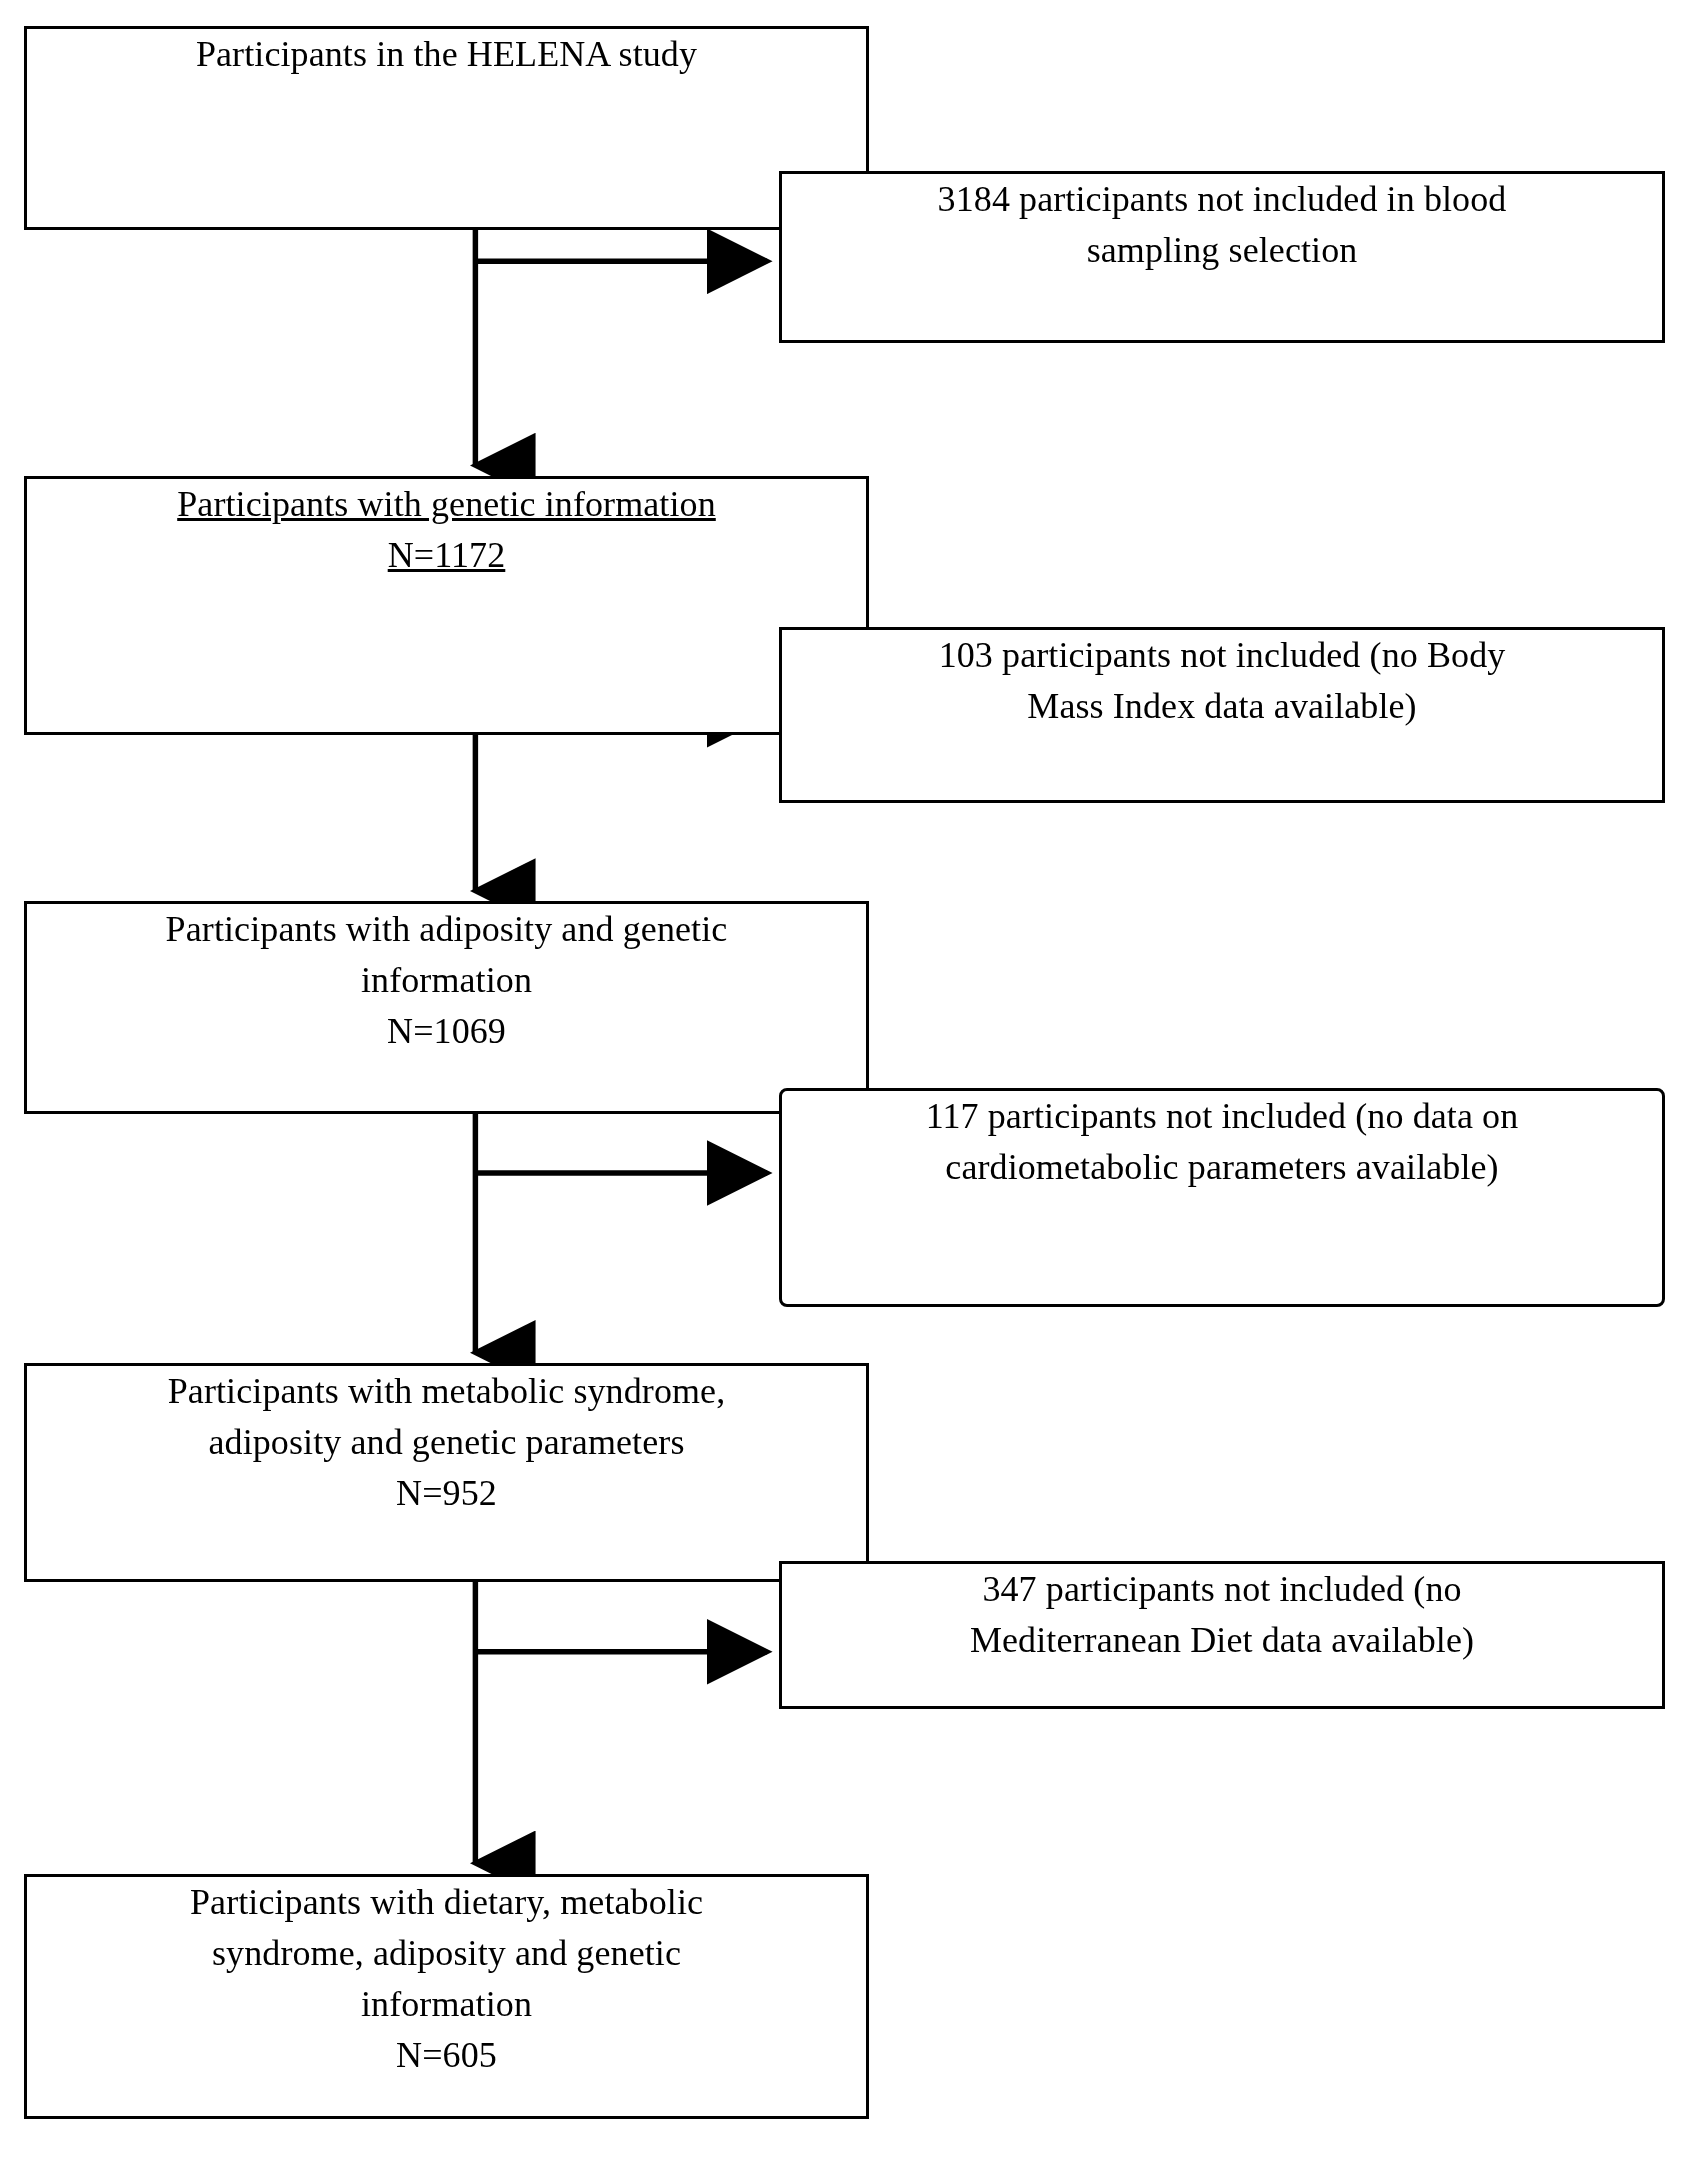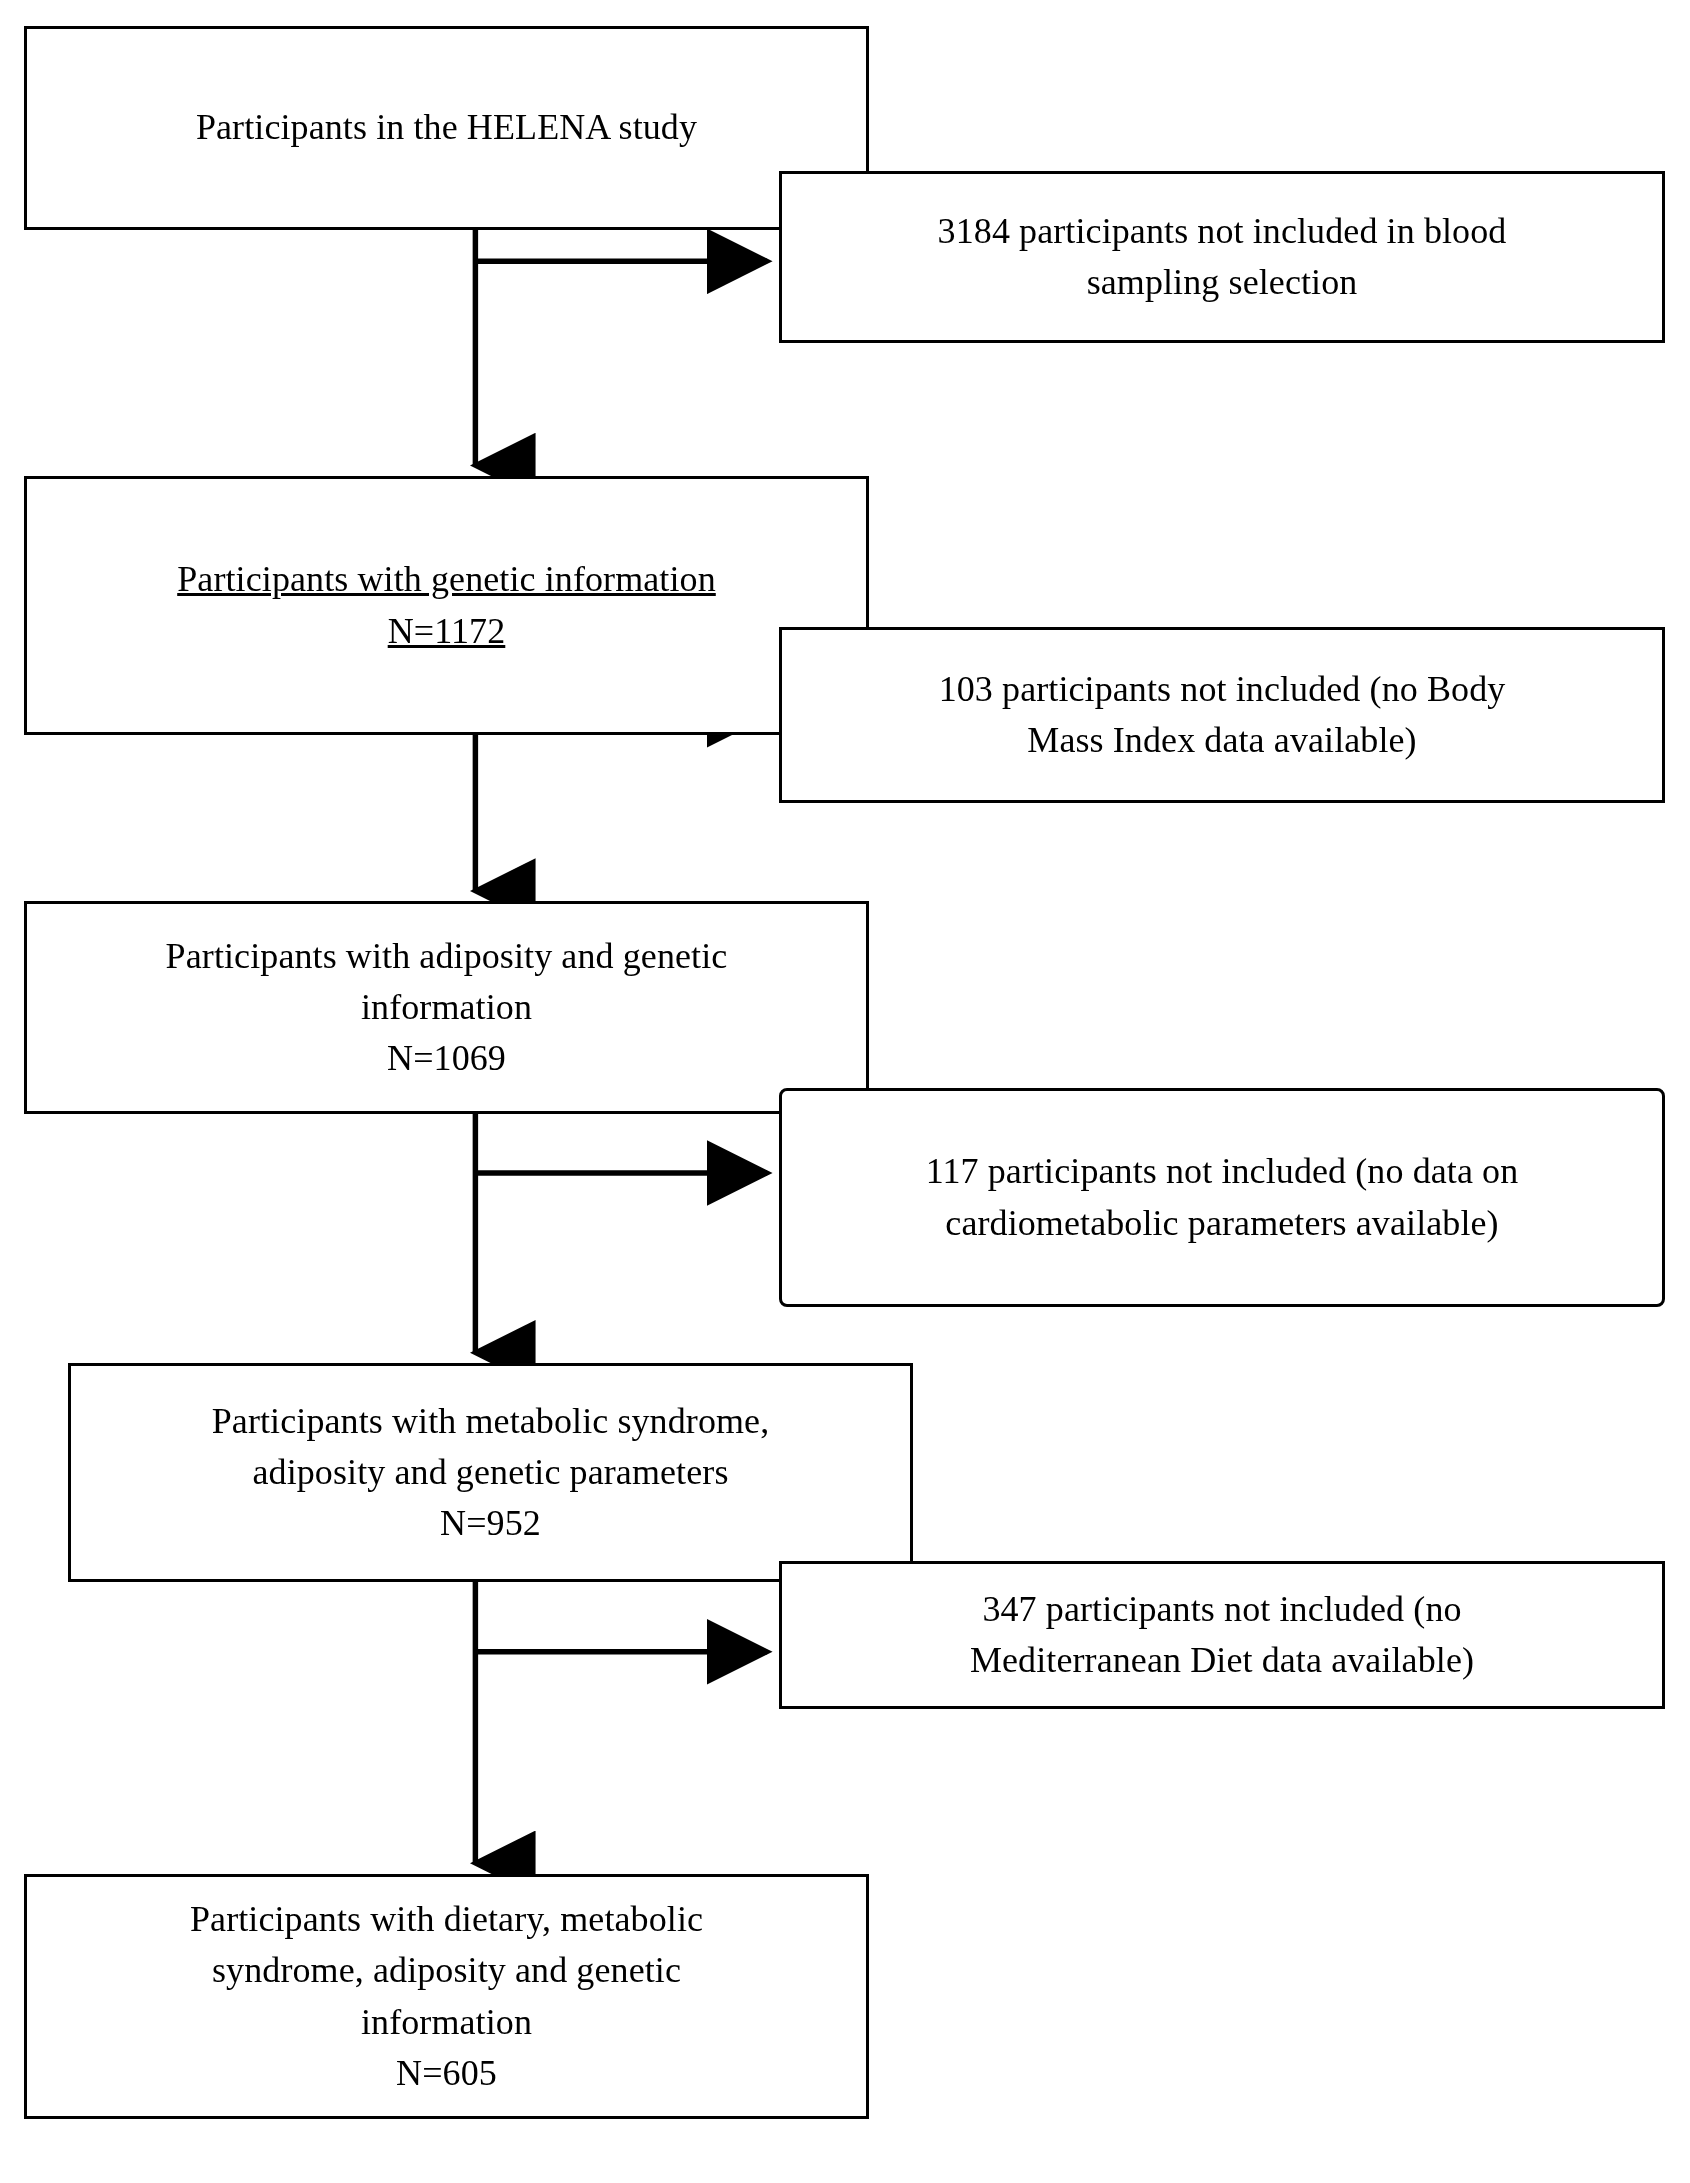--- a/index.html
+++ b/index.html
@@ -17,41 +17,41 @@
     overflow: hidden;
   }
 
   
   .node {
     position: absolute;
     box-sizing: border-box;
     border: 3px solid #000000;
     background: #ffffff;
     display: flex;
-    align-items: center;
+    align-items: flex-start;
     justify-content: center;
     text-align: center;
     z-index: 3;
   }
   .node .txt {
     display: block;
     width: 100%;
     padding: 0 16px;
     font-size: 36px;
     line-height: 1.42;
     letter-spacing: 0.1px;
   }
   .node .line { display: block; }
 
   
   .main-node  { left: 24px; width: 845px; }
   #node-1 { top: 26px;   height: 204px; }
   #node-2 { top: 476px;  height: 259px; text-decoration: underline; }
   #node-3 { top: 901px; height: 213px; }
-  #node-4 { top: 1363px; height: 219px; margin-left: 44px; }
+  #node-4 { top: 1363px; height: 219px; }
   #node-5 { top: 1874px; height: 245px; }
 
   
   .excl-node { left: 779px; width: 886px; }
   #excl-1 { top: 171px;  height: 172px; }
   #excl-2 { top: 627px; height: 176px; }
   #excl-3 { top: 1088px; height: 219px; border-radius: 8px; }
   #excl-4 { top: 1561px; height: 148px; }
 
   

